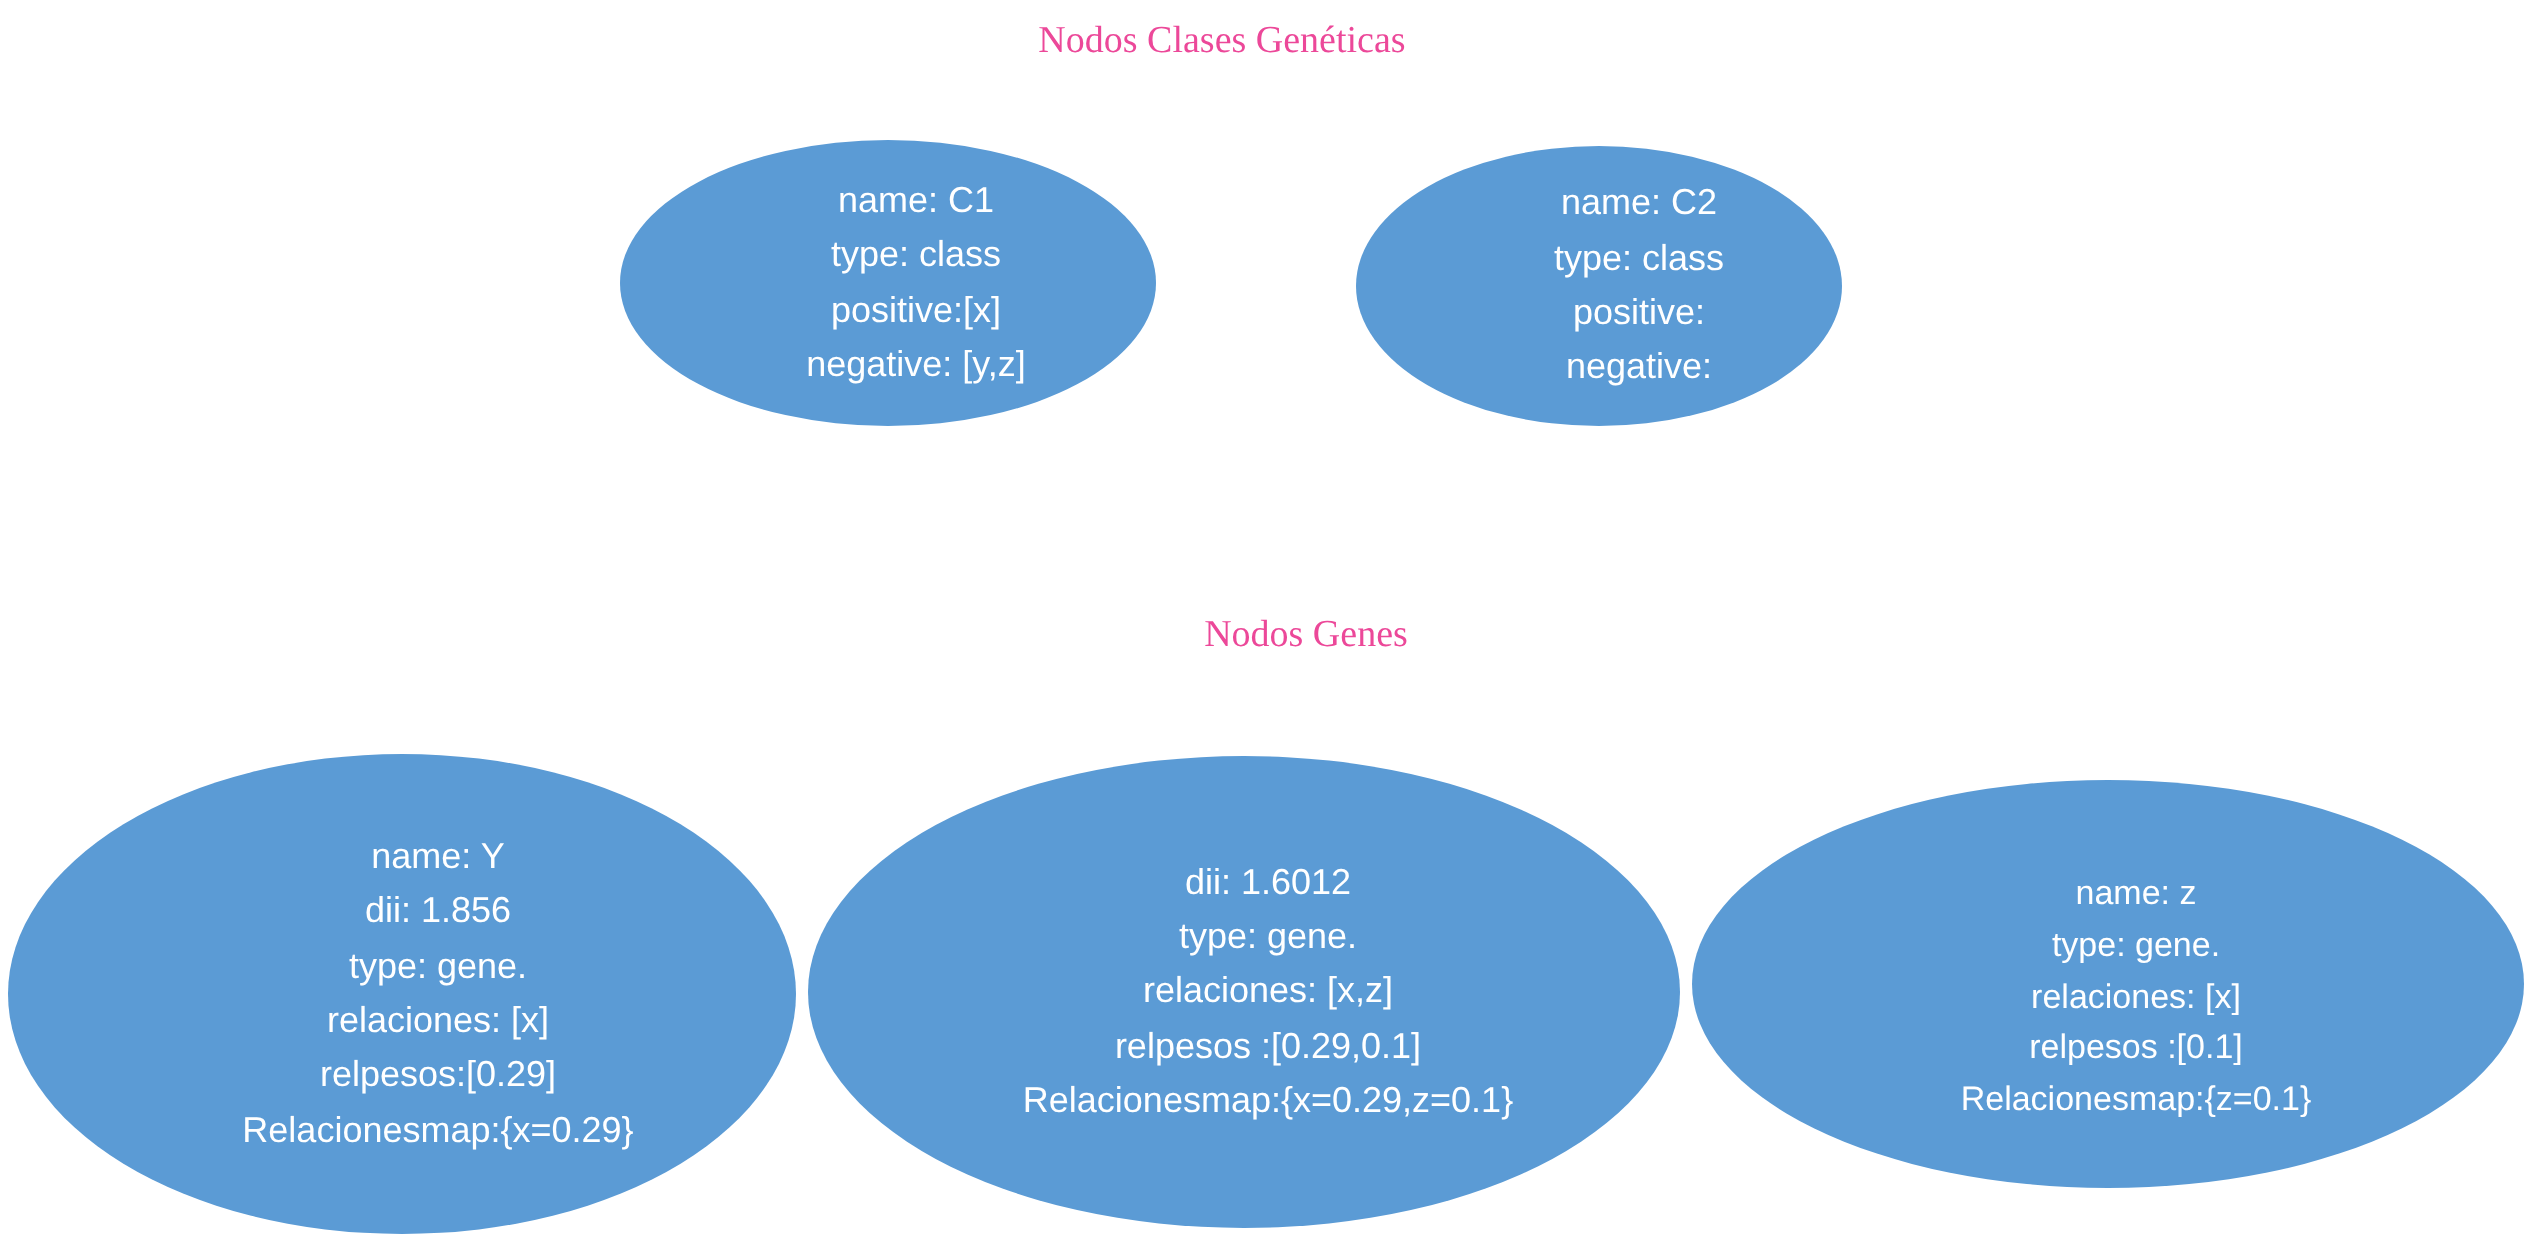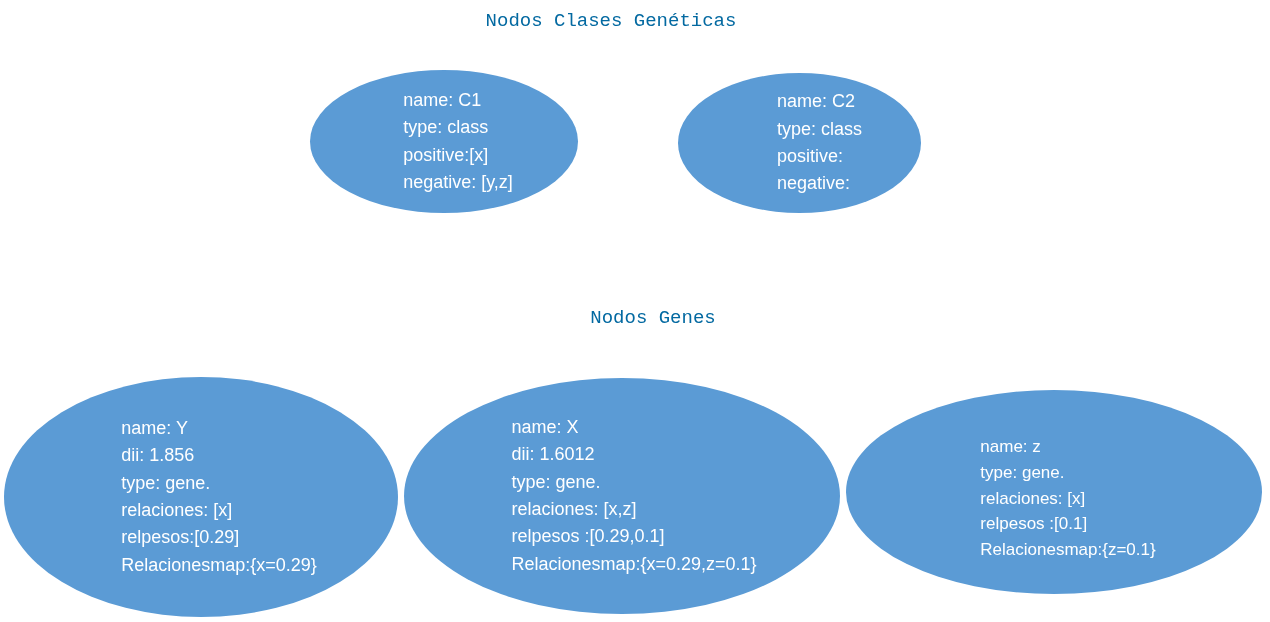--- a/index.html
+++ b/index.html
@@ -17,26 +17,26 @@
     width: 1270px;
     height: 622px;
     background: #ffffff;
     overflow: hidden;
   }
 
   
   .section-title {
     position: absolute;
     text-align: center;
-    color: #0369a1;
+    color: #ec4899;
     font-size: 19px;
     font-weight: 400;
     line-height: 1.1;
     white-space: nowrap;
-    font-family: Liberation Mono, monospace;
+    font-family: Liberation Serif, serif;
   }
   #title-classes {
     left: 0;
     width: 1222px;
     top: 11px;
   }
   #title-genes {
     left: 0;
     width: 1222px;
     top: 308px;
@@ -47,21 +47,21 @@
   .node {
     position: absolute;
     border-radius: 50%;
     background: #5B9BD5;
     display: flex;
     align-items: center;
     justify-content: center;
     box-sizing: border-box;
   }
   .node-text {
-    text-align: left;
+    text-align: center;
     color: #ffffff;
     font-size: 18px;
     line-height: 1.52;
     font-family: "Liberation Sans", sans-serif;
     white-space: nowrap;
   }
   .node-text .line {
     display: block;
   }
 
@@ -151,21 +151,20 @@
       <span class="line">dii: 1.856</span>
       <span class="line">type: gene.</span>
       <span class="line">relaciones: [x]</span>
       <span class="line">relpesos:[0.29]</span>
       <span class="line">Relacionesmap:{x=0.29}</span>
     </div>
   </div>
 
   <div id="node-x" class="node">
     <div class="node-text">
-      <span class="line">name: X</span>
       <span class="line">dii: 1.6012</span>
       <span class="line">type: gene.</span>
       <span class="line">relaciones: [x,z]</span>
       <span class="line">relpesos :[0.29,0.1]</span>
       <span class="line">Relacionesmap:{x=0.29,z=0.1}</span>
     </div>
   </div>
 
   <div id="node-z" class="node">
     <div class="node-text">

